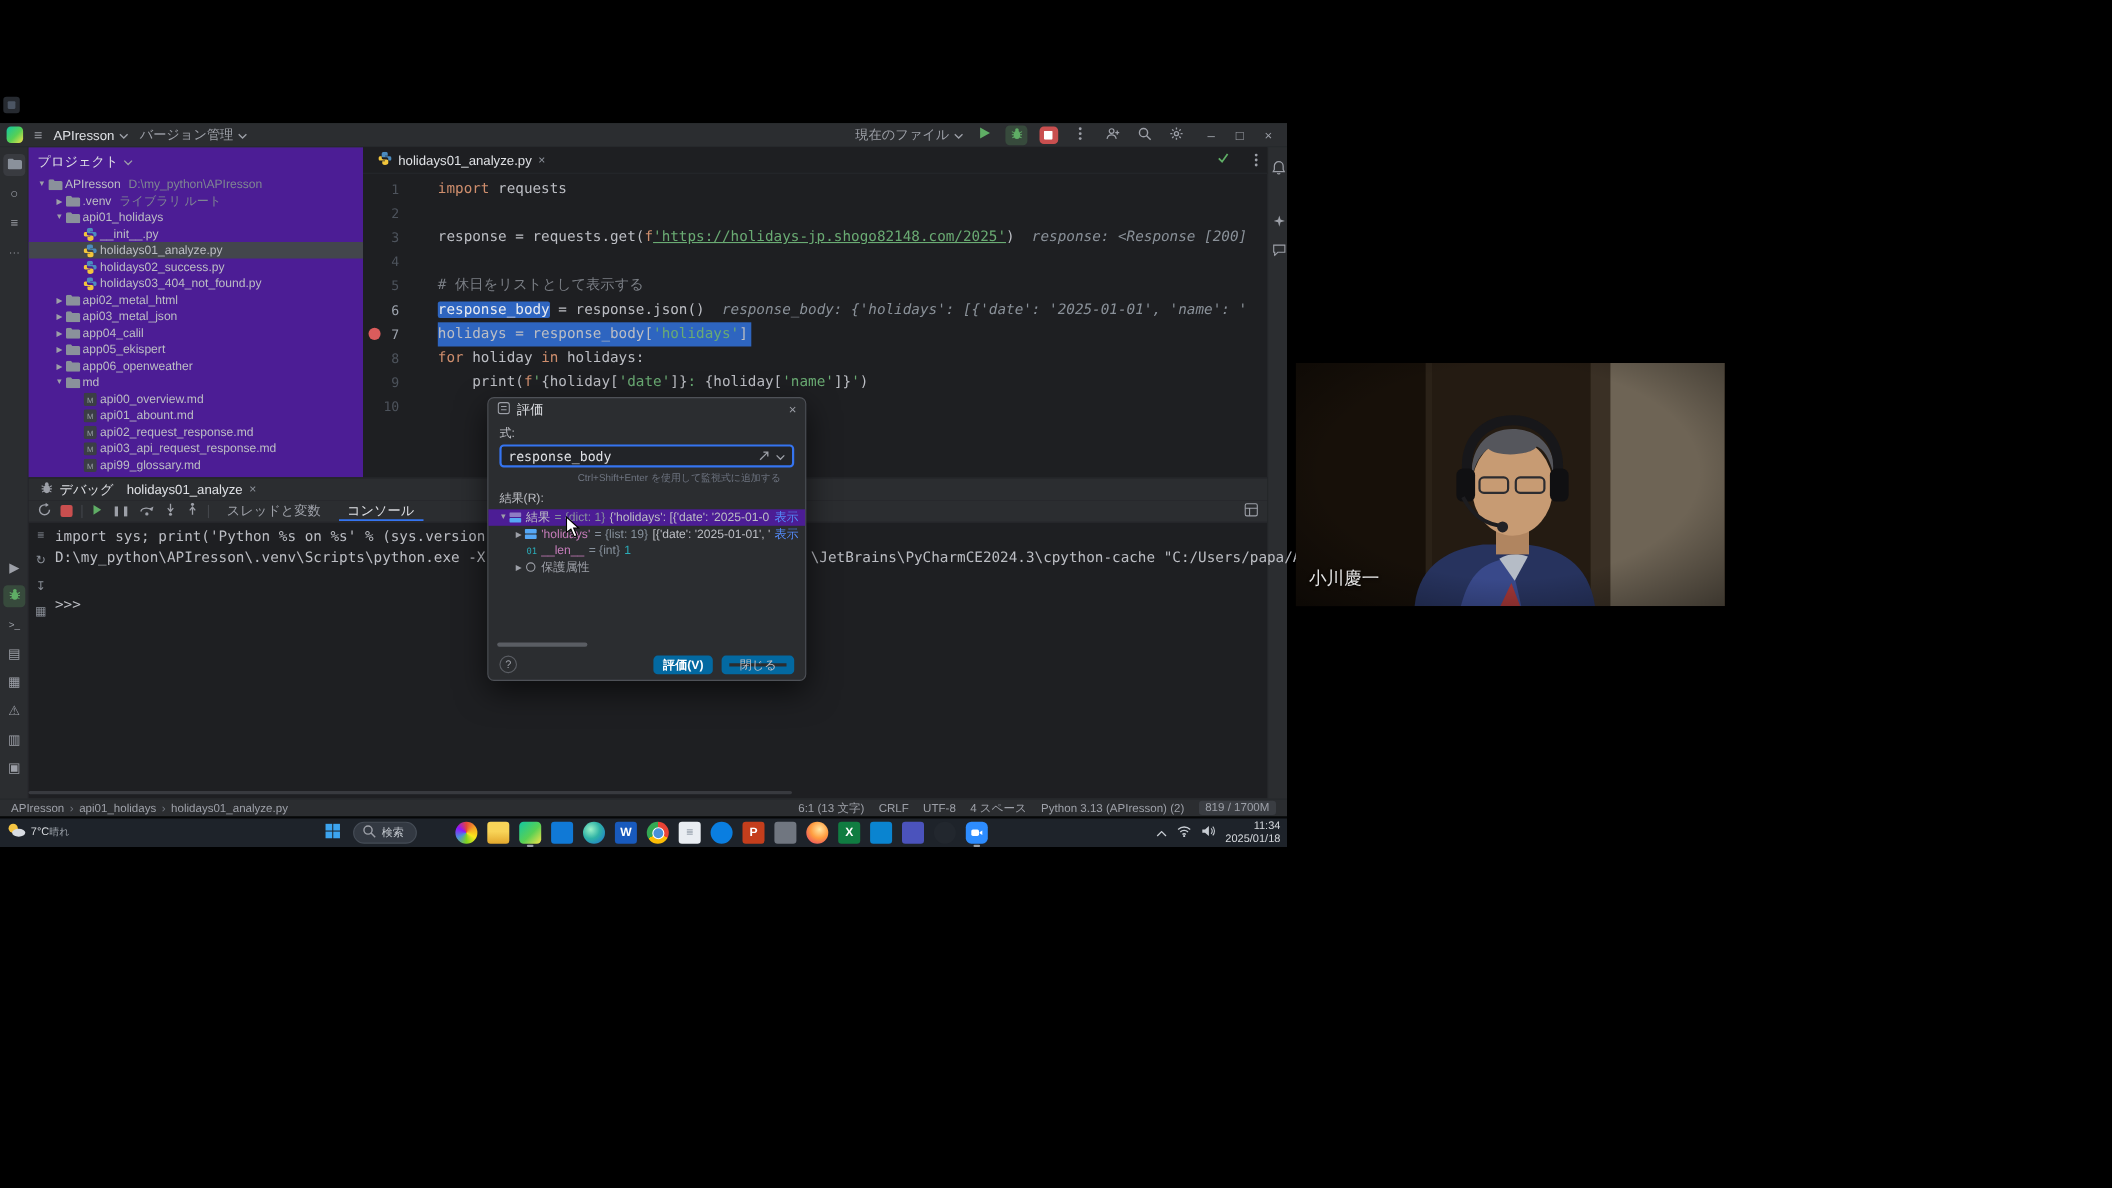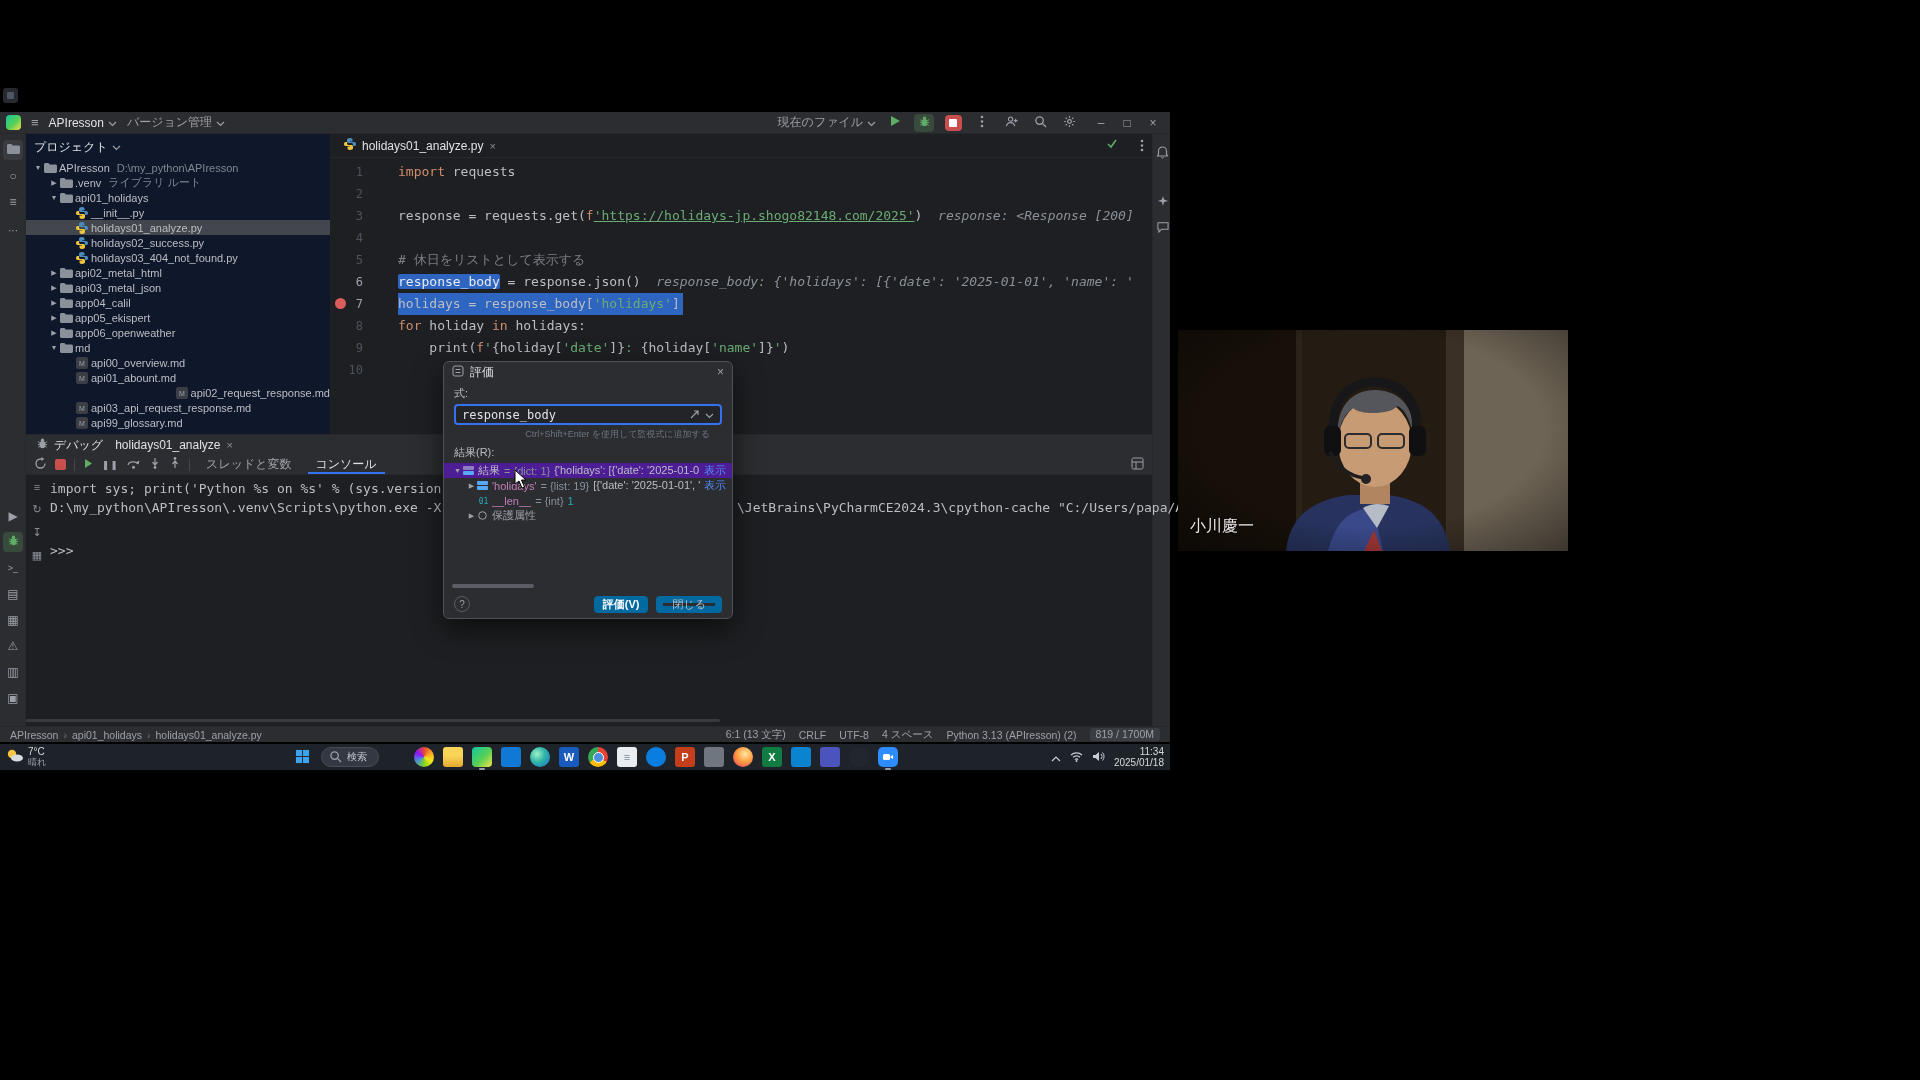--- a/index.html
+++ b/index.html
@@ -28,21 +28,21 @@
   #leftstrip { position:absolute; left:0; top:22px; width:26px; height:592px; background:#2b2d30; border-right:1px solid #26282c; }
   .strip-icon { position:absolute; left:3px; width:20px; height:20px; display:flex; align-items:center; justify-content:center; color:#9da0a8; font-size:12px; border-radius:4px; }
   .strip-icon.active { background:#393b40; color:#ced0d6; }
   .strip-icon.debug-active { background:rgba(87,150,92,.28); color:#5fad65; }
 
   
   #rightstrip { position:absolute; right:0; top:22px; width:18px; height:592px; background:#2b2d30; border-left:1px solid #26282c; }
   #rightstrip .strip-icon { left:2px; width:15px; }
 
   
-  #project { position:absolute; left:26px; top:22px; width:304px; height:300px; background:#0f172a; overflow:hidden; }
+  #project { position:absolute; left:26px; top:22px; width:304px; height:300px; background:#4c1d95; overflow:hidden; }
   #project-header { height:26px; display:flex; align-items:center; padding:0 8px; color:#dfe1e5; gap:4px; }
   #project-tree { font-size:11px; }
   .tree-row { height:15px; display:flex; align-items:center; white-space:nowrap; color:#bcbec4; }
   .tree-row.selected { background:#43464c; }
   .tree-arrow { width:12px; font-size:7px; color:#9da0a8; text-align:center; flex:none; }
   .tree-icon { width:15px; flex:none; display:flex; align-items:center; }
   .tree-ann { color:#7f8792; margin-left:7px; }
 
   
   #editor { position:absolute; left:330px; top:22px; width:822px; height:300px; background:#1e1f22; }
@@ -110,21 +110,21 @@
   .btn.primary { background:#0369a1; color:#fff; margin-left:auto;font-weight:bold; }
   .btn.secondary { border:7px solid #0369a1; color:#bcbec4; }
 
   
   #webcam { position:absolute; left:1178px; top:330px; width:390px; height:221px; overflow:hidden; background:#15100b; }
   #webcam-name { position:absolute; left:12px; bottom:14px; color:#e8e8e8; font-size:16px; text-shadow:0 1px 3px rgba(0,0,0,.8); }
 
   
   #taskbar { position:absolute; left:0; top:743px; width:1170px; height:27px; background:#1e232a; border-top:1px solid #000; }
   #weather { position:absolute; left:5px; top:2px; display:flex; align-items:center; gap:4px; }
-  #weather .wtxt { display:flex; flex-direction:column; line-height:11px; }
+  #weather .wtxt { display:flex; flex-direction:row; line-height:11px; }
   #weather .temp { color:#d6d9dd; font-size:10px; }
   #weather .cond { color:#9aa0a8; font-size:9px; }
   #taskbar-center { position:absolute; left:292px; top:3px; display:flex; align-items:center; gap:9px; }
   #search-pill { width:58px; height:20px; background:#333942; border:1px solid #454c56; border-radius:10px; display:flex; align-items:center; gap:5px; padding:0 7px; color:#c7ccd2; font-size:10px; }
   #taskbar-apps { display:flex; align-items:center; gap:9px; margin-left:26px; }
   .tb-app { position:relative; width:20px; height:20px; flex:none; display:flex; align-items:center; justify-content:center; color:#fff; font-size:11px; font-weight:bold; }
   .tb-app.running::after { content:""; position:absolute; left:7px; bottom:-3px; width:6px; height:2px; border-radius:1px; background:#9aa0a8; }
   .app-pinwheel { background:conic-gradient(#e6453a,#f5a623,#f8e71c,#7ed321,#4a90d9,#9013fe,#e6453a); border-radius:50%; }
   .app-explorer { background:linear-gradient(180deg,#f8d458 45%,#e3a82d); border-radius:3px; }
   .app-pycharm { background:linear-gradient(135deg,#12c6a2,#58d054 55%,#f6e34a); border-radius:4px; }
@@ -428,21 +428,21 @@
           <div class="tree-row" style="padding-left: 38px;">
             <span class="tree-arrow"></span>
             <span class="tree-icon">
               <svg width="12" height="12">
                 <rect width="12" height="12" rx="2" fill="#3b3e45"></rect>
                 <text x="6" y="9" font-size="7" fill="#9aa0a8" text-anchor="middle">M</text>
               </svg>
             </span>
             <span>api01_abount.md</span>
           </div>
-          <div class="tree-row" style="padding-left: 38px; justify-content: flex-end;">
+          <div class="tree-row" style="padding-left: 38px;">
             <span class="tree-arrow"></span>
             <span class="tree-icon">
               <svg width="12" height="12">
                 <rect width="12" height="12" rx="2" fill="#3b3e45"></rect>
                 <text x="6" y="9" font-size="7" fill="#9aa0a8" text-anchor="middle">M</text>
               </svg>
             </span>
             <span>api02_request_response.md</span>
           </div>
           <div class="tree-row" style="padding-left: 38px;">

